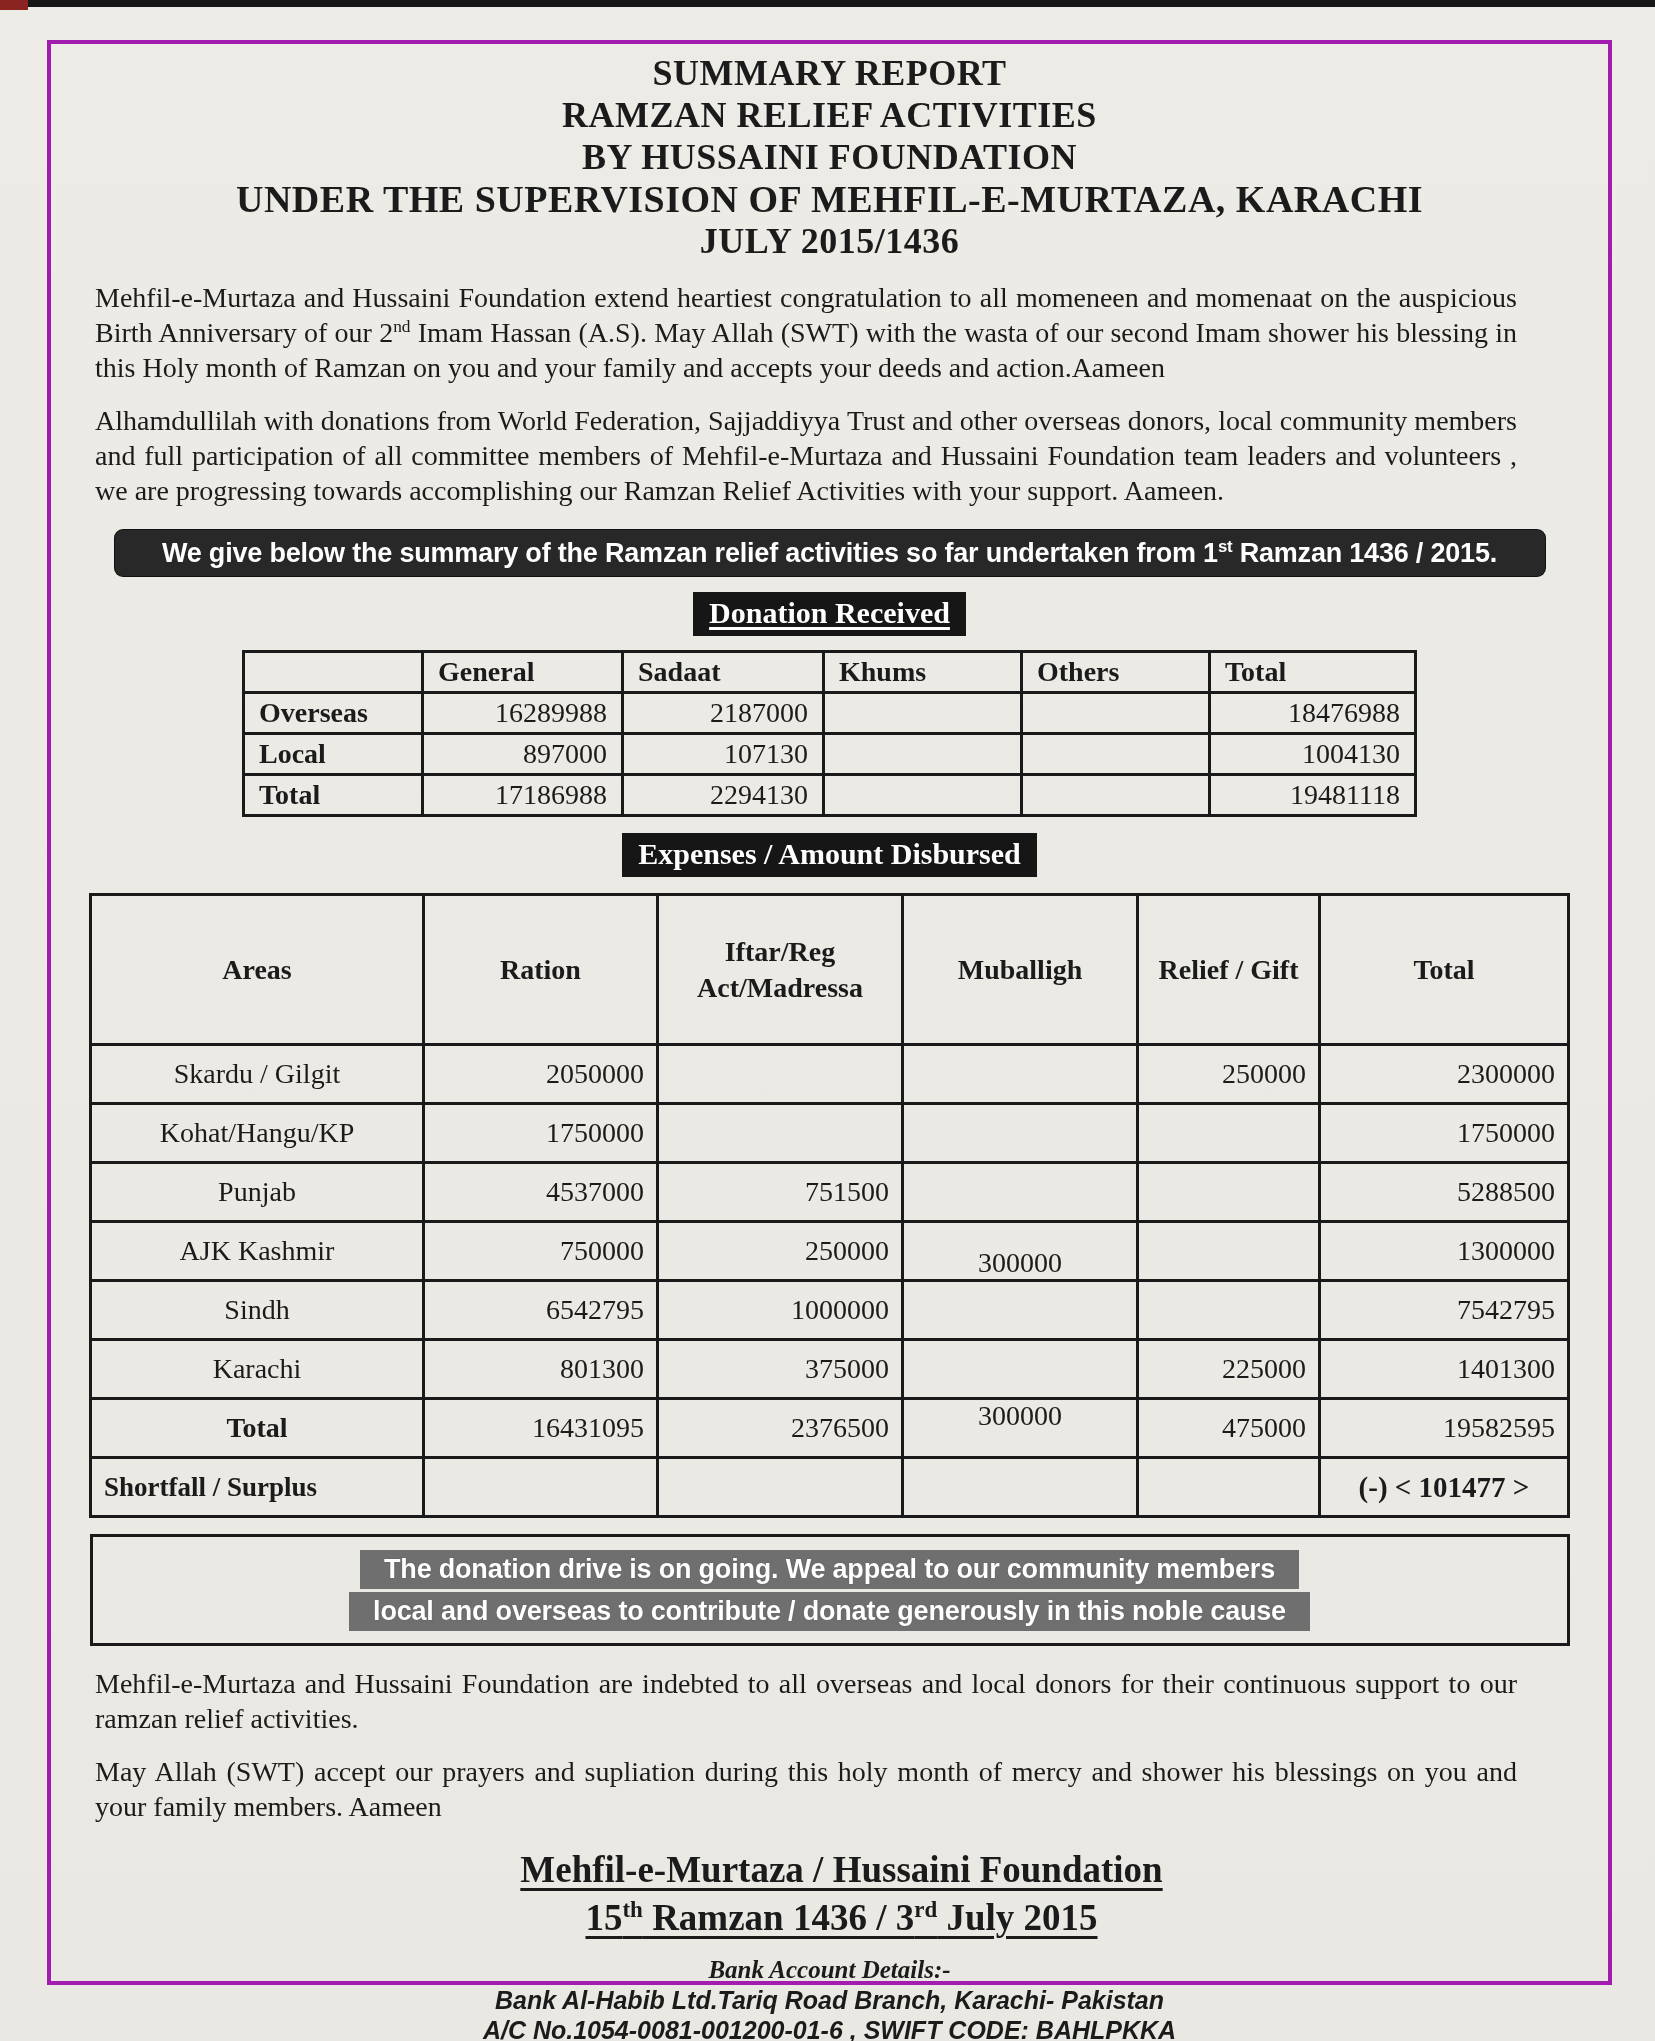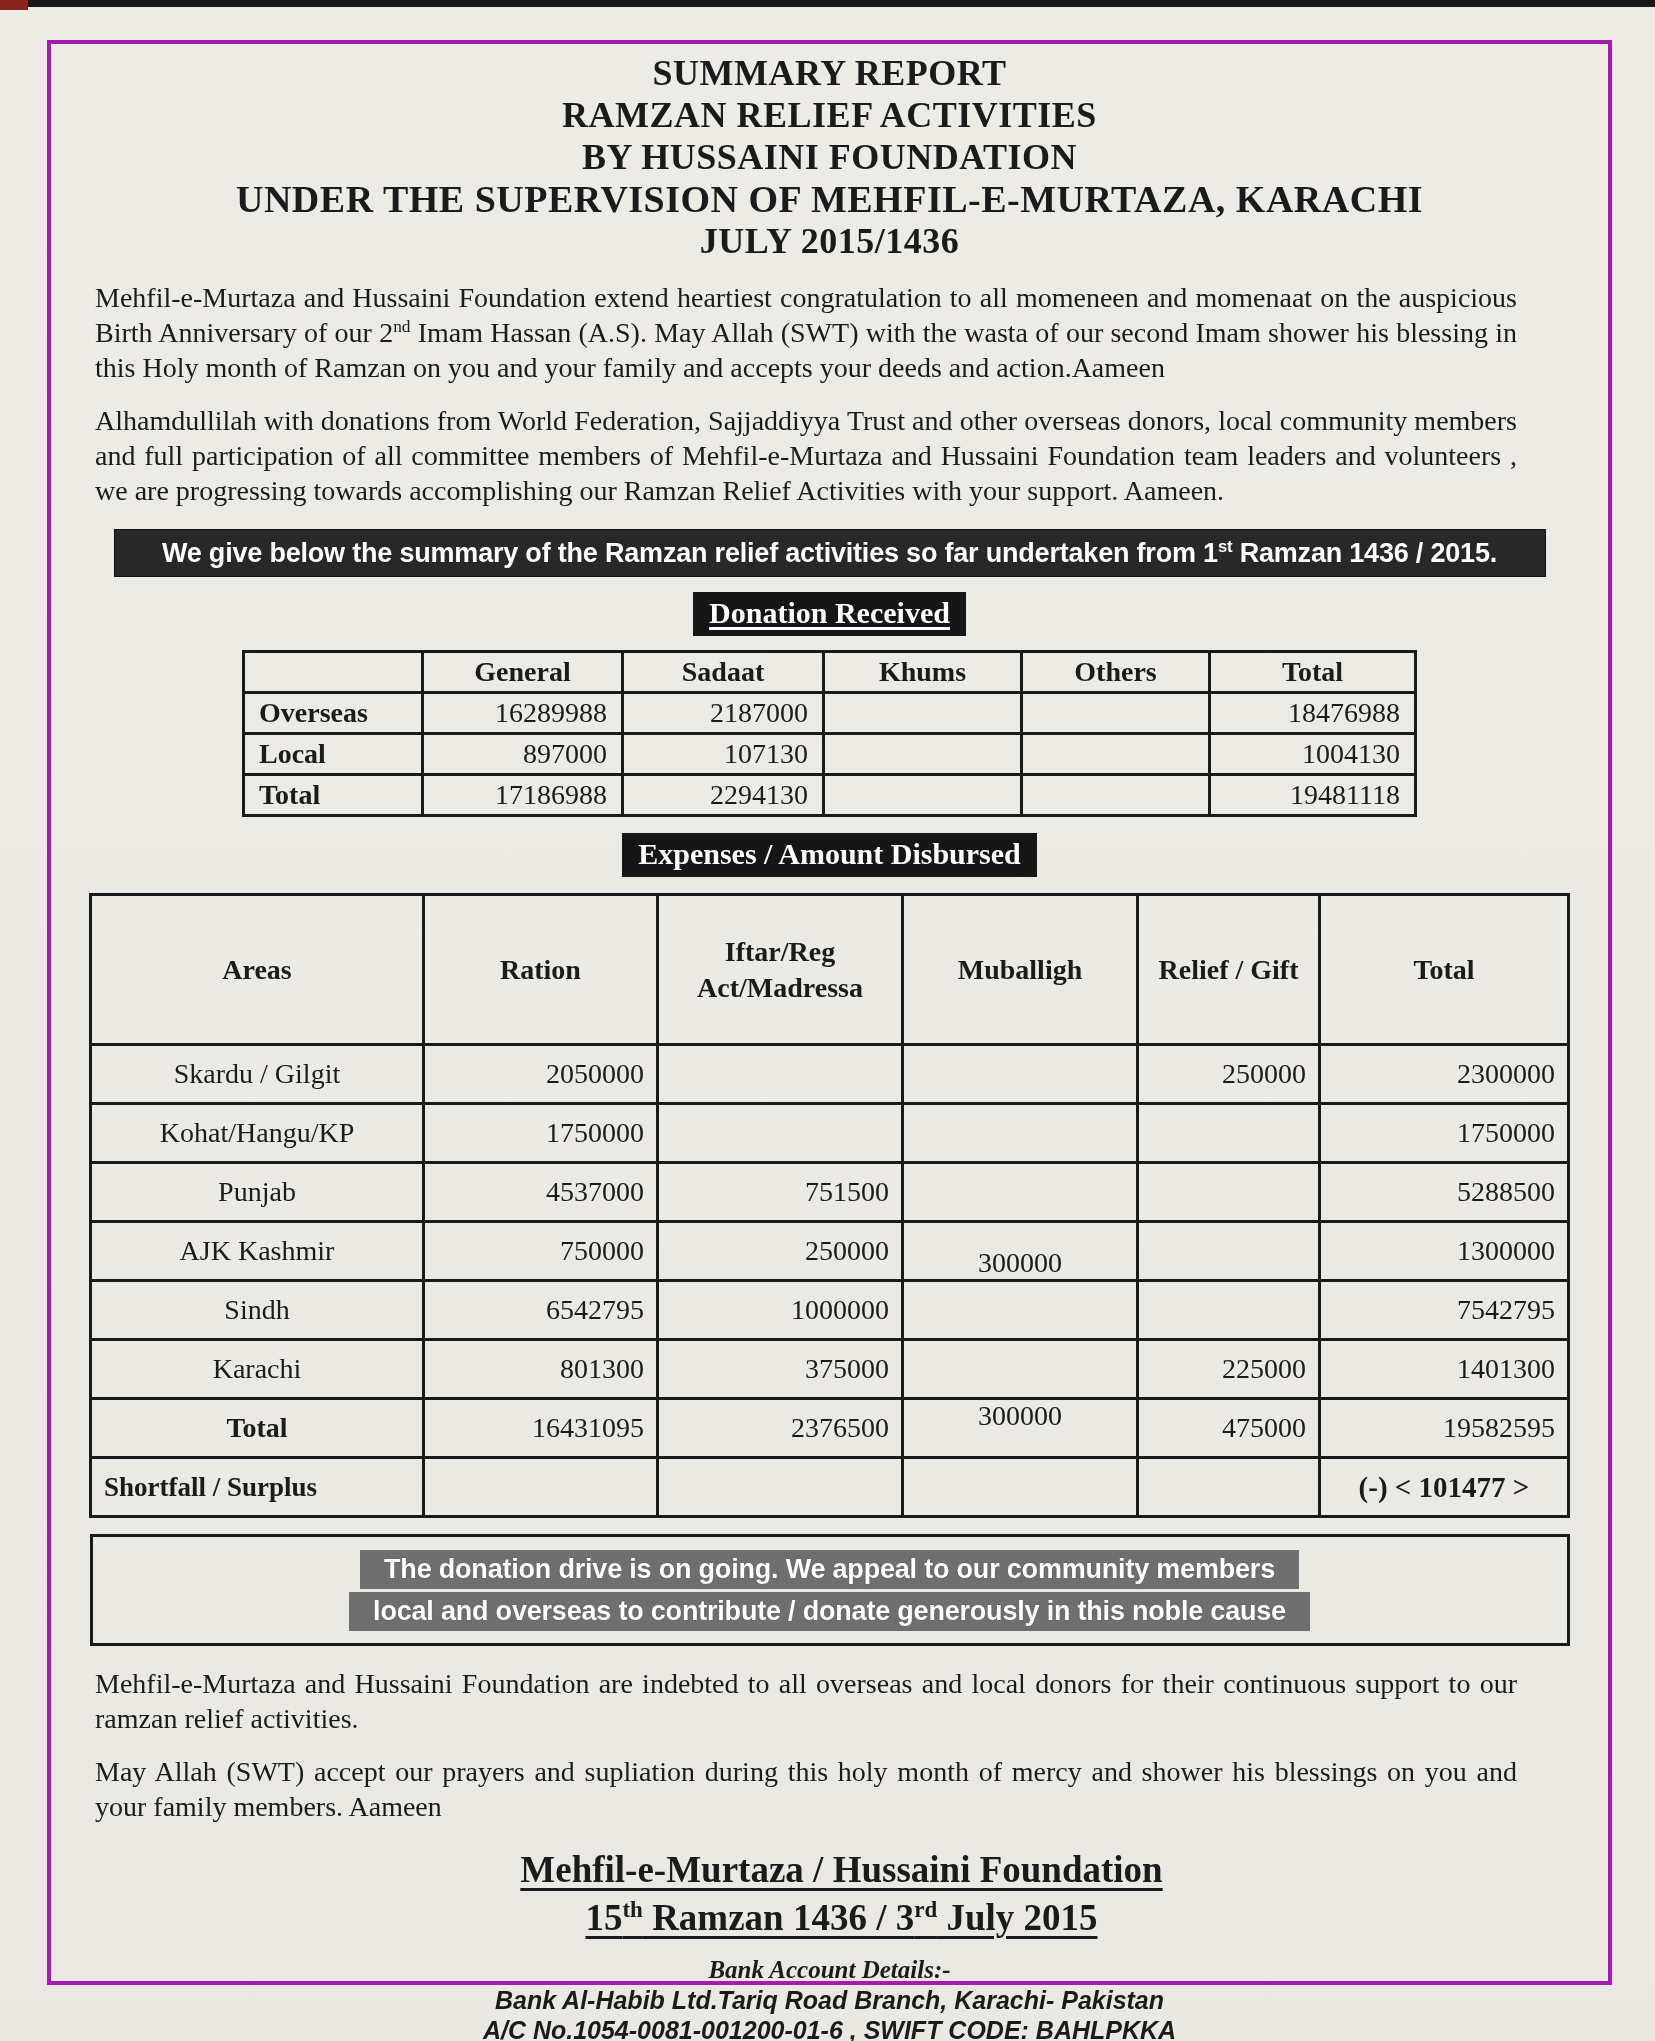--- a/index.html
+++ b/index.html
@@ -21,33 +21,34 @@
   
   .para{font-size:28px;line-height:35px;text-align:justify;margin:18px 91px 0 44px;}
   .para.closing{margin-top:20px;}
   sup.sp{font-size:0.62em;vertical-align:super;line-height:0;}
   
   .banner{
     margin:22px auto 0;width:1430px;height:46px;background:#282828;color:#fff;
     font-family:"Liberation Sans", sans-serif;font-weight:bold;font-size:27px;
     line-height:46px;text-align:center;letter-spacing:-0.2px;
     box-shadow:0 0 0 1px #111;
+    border-radius:8px;
   }
   
   .label-wrap{text-align:center;margin-top:16px;}
   .black-label{
     display:inline-block;background:#161616;color:#fff;font-weight:bold;
     font-size:30px;line-height:36px;padding:3px 16px 5px;
   }
   .black-label.underlined{text-decoration:underline;text-underline-offset:4px;}
   
   table{border-collapse:collapse;table-layout:fixed;}
   table.donation{margin:14px auto 0;width:1172px;font-size:28px;}
   table.donation th,table.donation td{border:3px solid #1a1a1a;height:41px;padding:0 14px;box-sizing:border-box;}
-  table.donation th{font-weight:bold;text-align:center;}
+  table.donation th{font-weight:bold;text-align:left;}
   td.rowlab{font-weight:bold;text-align:left;}
   td.num{text-align:right;}
   table.expenses{margin:16px auto 0;width:1478px;font-size:28px;}
   table.expenses th,table.expenses td{border:3px solid #1a1a1a;box-sizing:border-box;padding:0 12px;}
   table.expenses th{font-weight:bold;text-align:center;height:150px;vertical-align:middle;line-height:36px;}
   table.expenses td{height:59px;}
   th.narrowpad{padding:0 26px;margin-top:40px;}
   td.area{text-align:center;}
   td.mub{text-align:center;}
   td.vb{vertical-align:bottom;padding-bottom:1px;}

